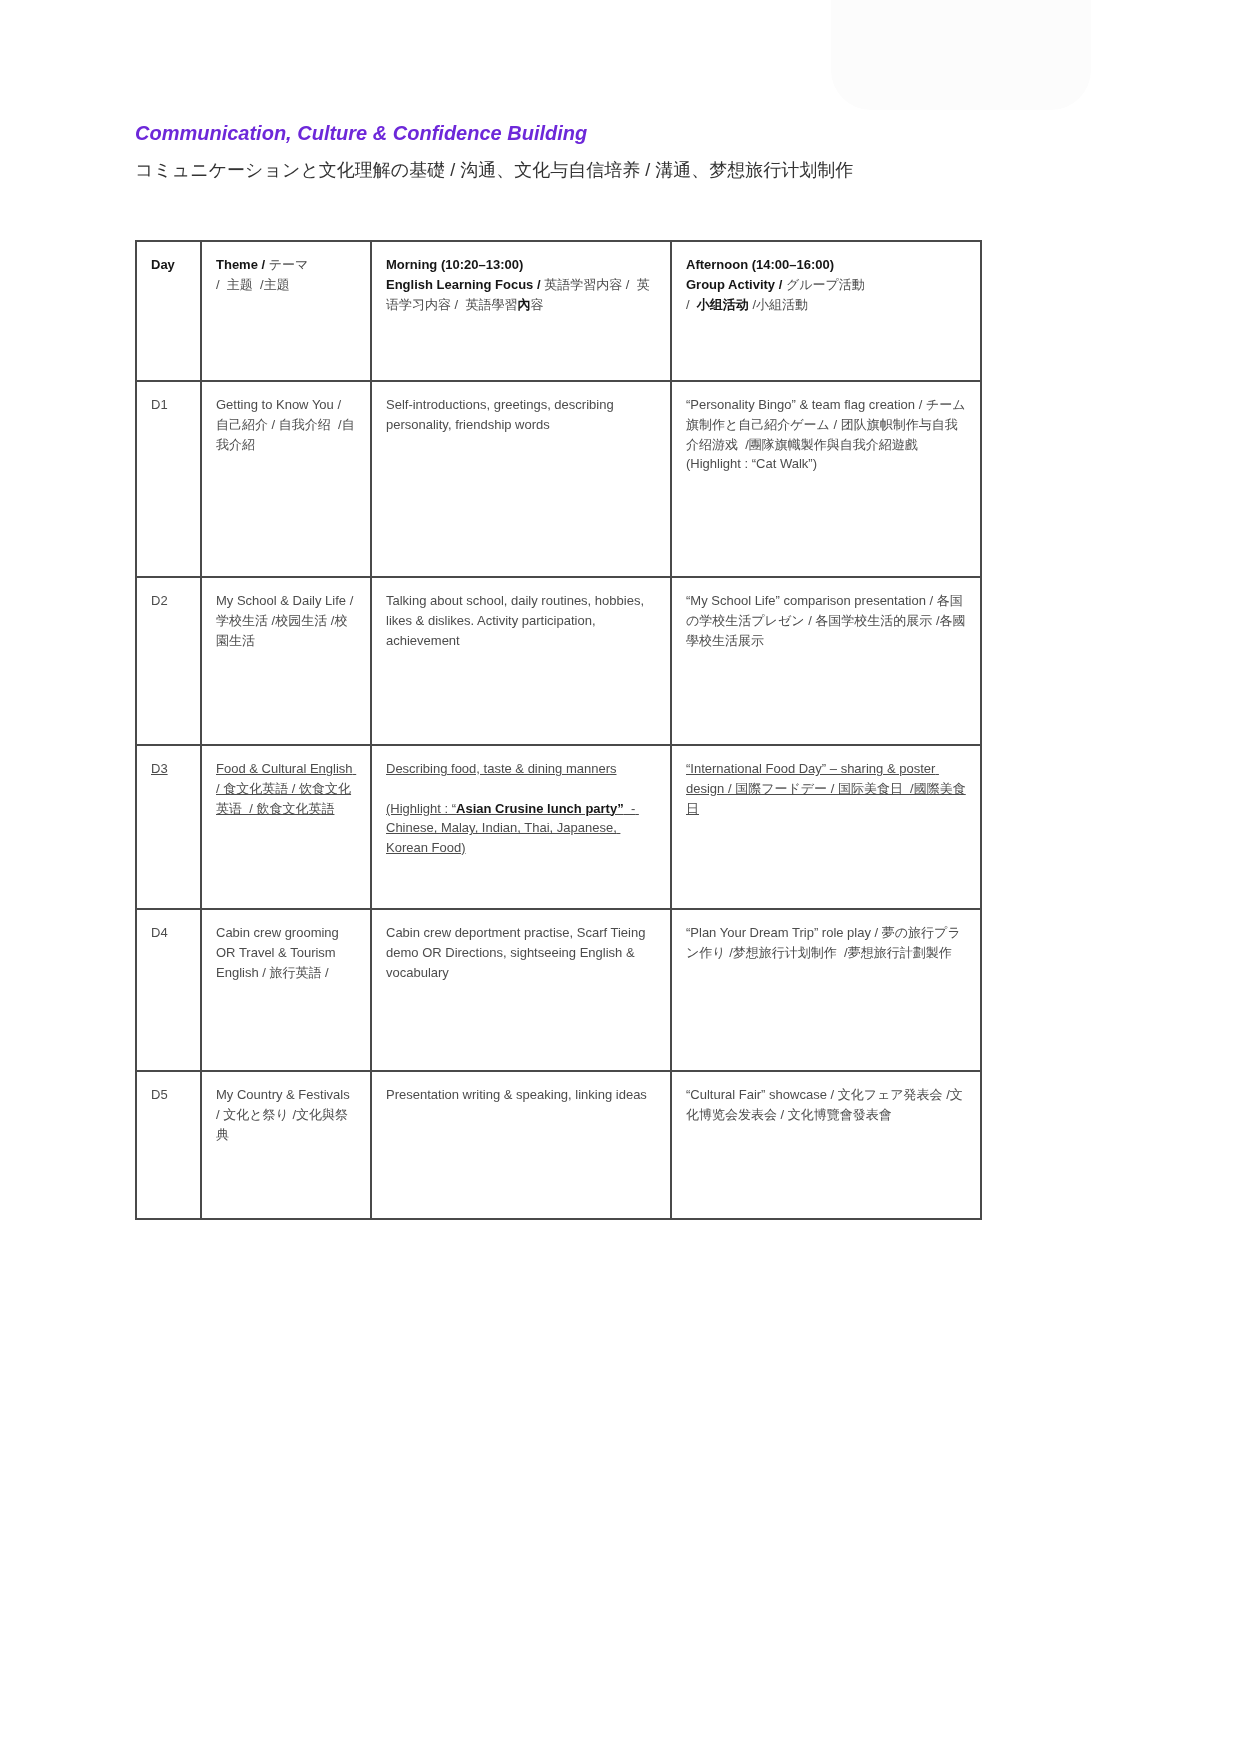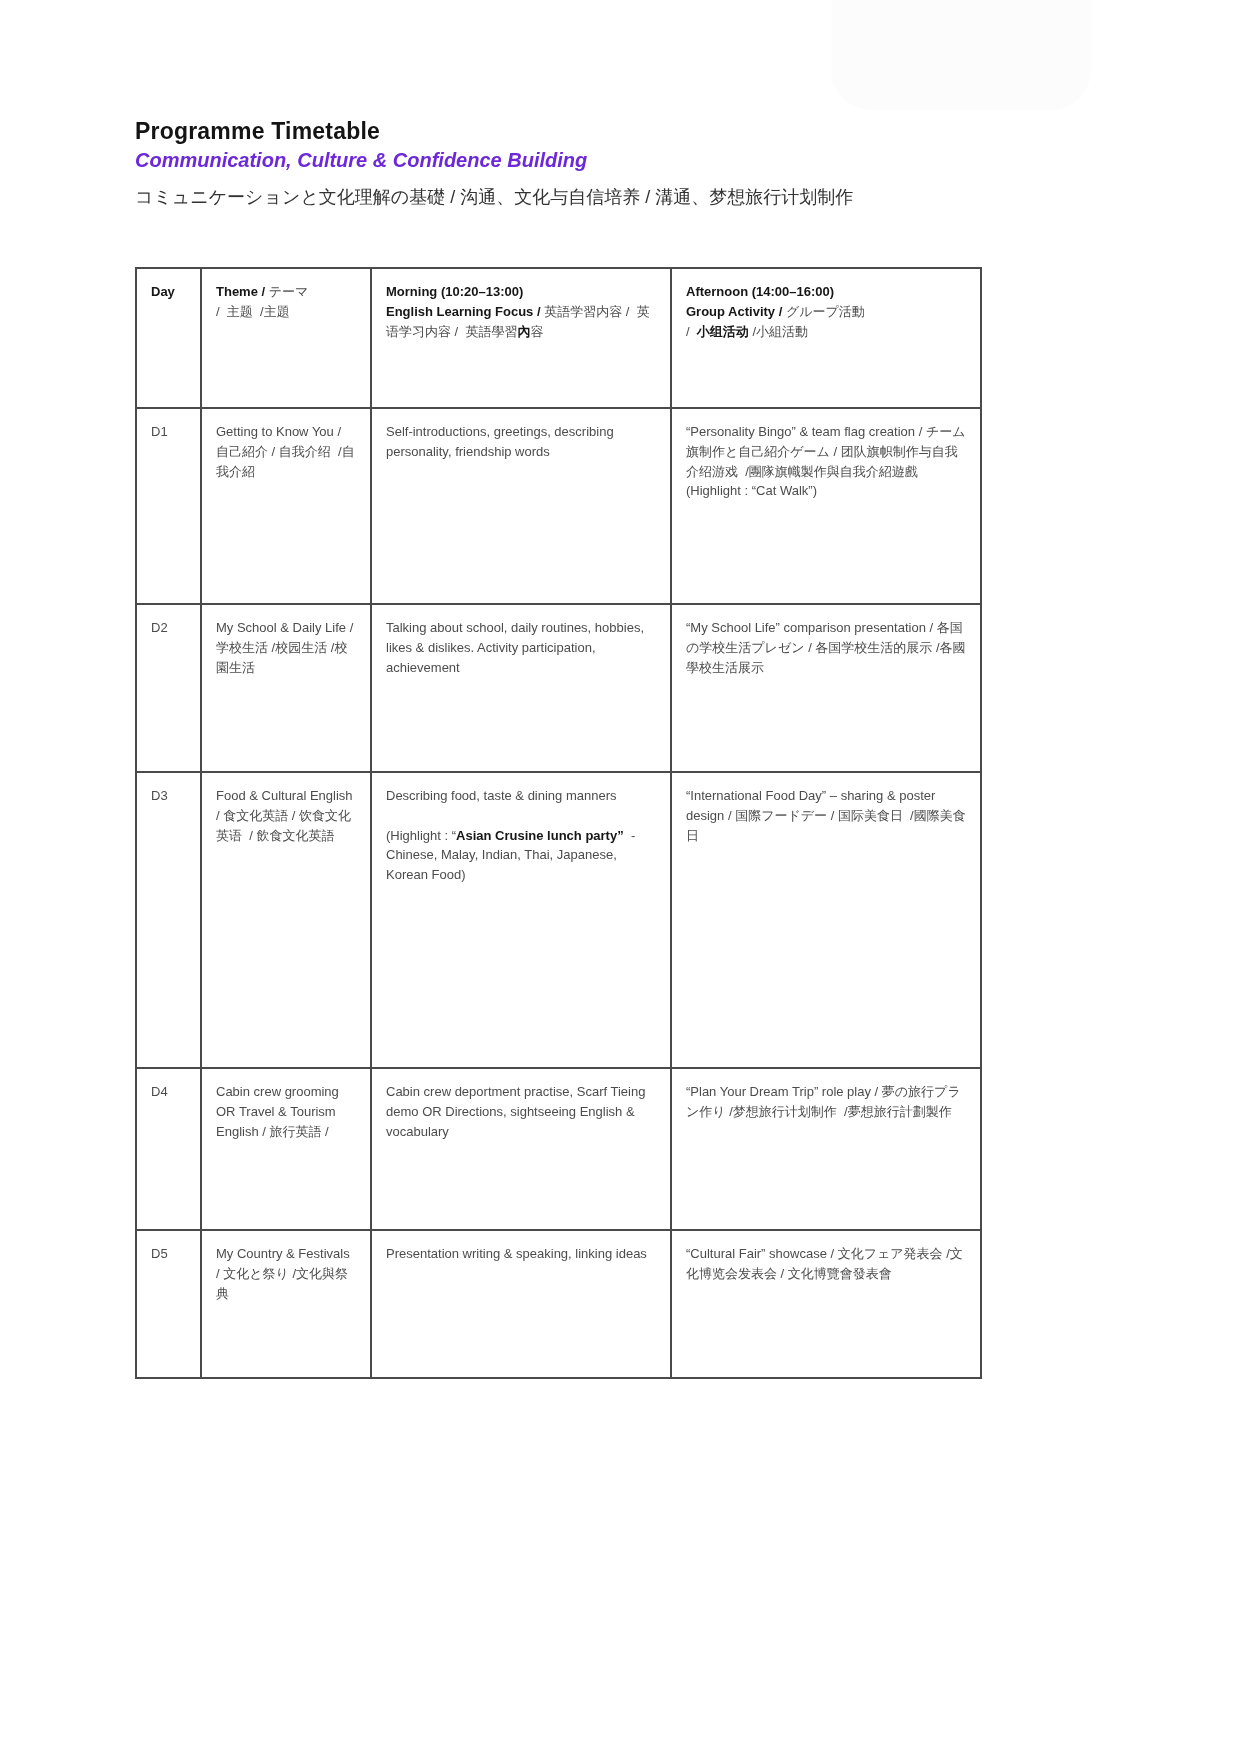--- a/index.html
+++ b/index.html
@@ -46,41 +46,40 @@
     padding: 13px 14px 10px 14px;
     font-size: 13px;
     line-height: 1.52;
     font-weight: normal;
     white-space: pre-wrap;
     word-break: break-word;
   }
   .timetable thead th { height: 140px; }
   .timetable tbody tr:nth-child(1) td { height: 196px; }
   .timetable tbody tr:nth-child(2) td { height: 168px; }
-  .timetable tbody tr:nth-child(3) td { height: 296px; }
+  .timetable tbody tr:nth-child(3) td { height: 164px; text-decoration: underline; }
   .timetable tbody tr:nth-child(4) td { height: 162px; }
   .timetable tbody tr:nth-child(5) td { height: 148px; margin-left: 44px; }
   .b { font-weight: bold; color: #161616; }
   .footer-note {
     margin-top: 52px;
     font-size: 20.5px;
     line-height: 1.5;
     max-width: 810px;
     color: #3f3f3f;
     white-space: pre-wrap;
   }
 </style>
 </head>
 <body>
 
 <div class="scan-artifact"></div>
 
 <div class="page">
 
-  <h1 class="doc-title">Programme Timetable</h1>
 
   <h2 class="doc-subtitle">Communication, Culture &amp; Confidence Building</h2>
 
   <div class="doc-subtitle-cjk">コミュニケーションと文化理解の基礎 /  沟通、文化与自信培养  /  溝通、梦想旅行计划制作</div>
 
   <table class="timetable">
     <colgroup>
       <col class="c-day">
       <col class="c-theme">
       <col class="c-morning">

